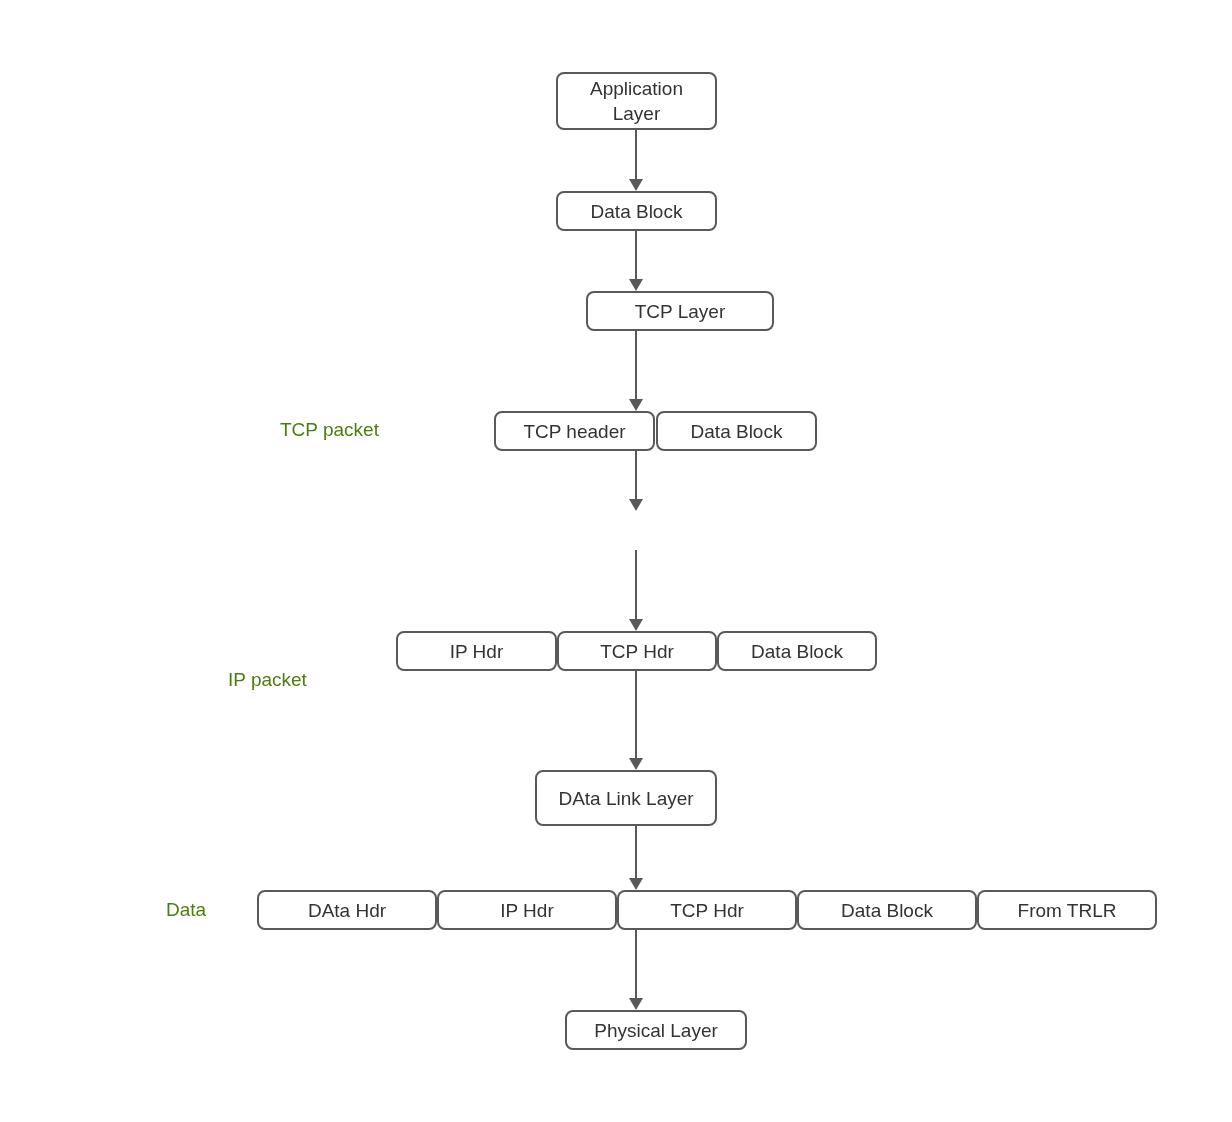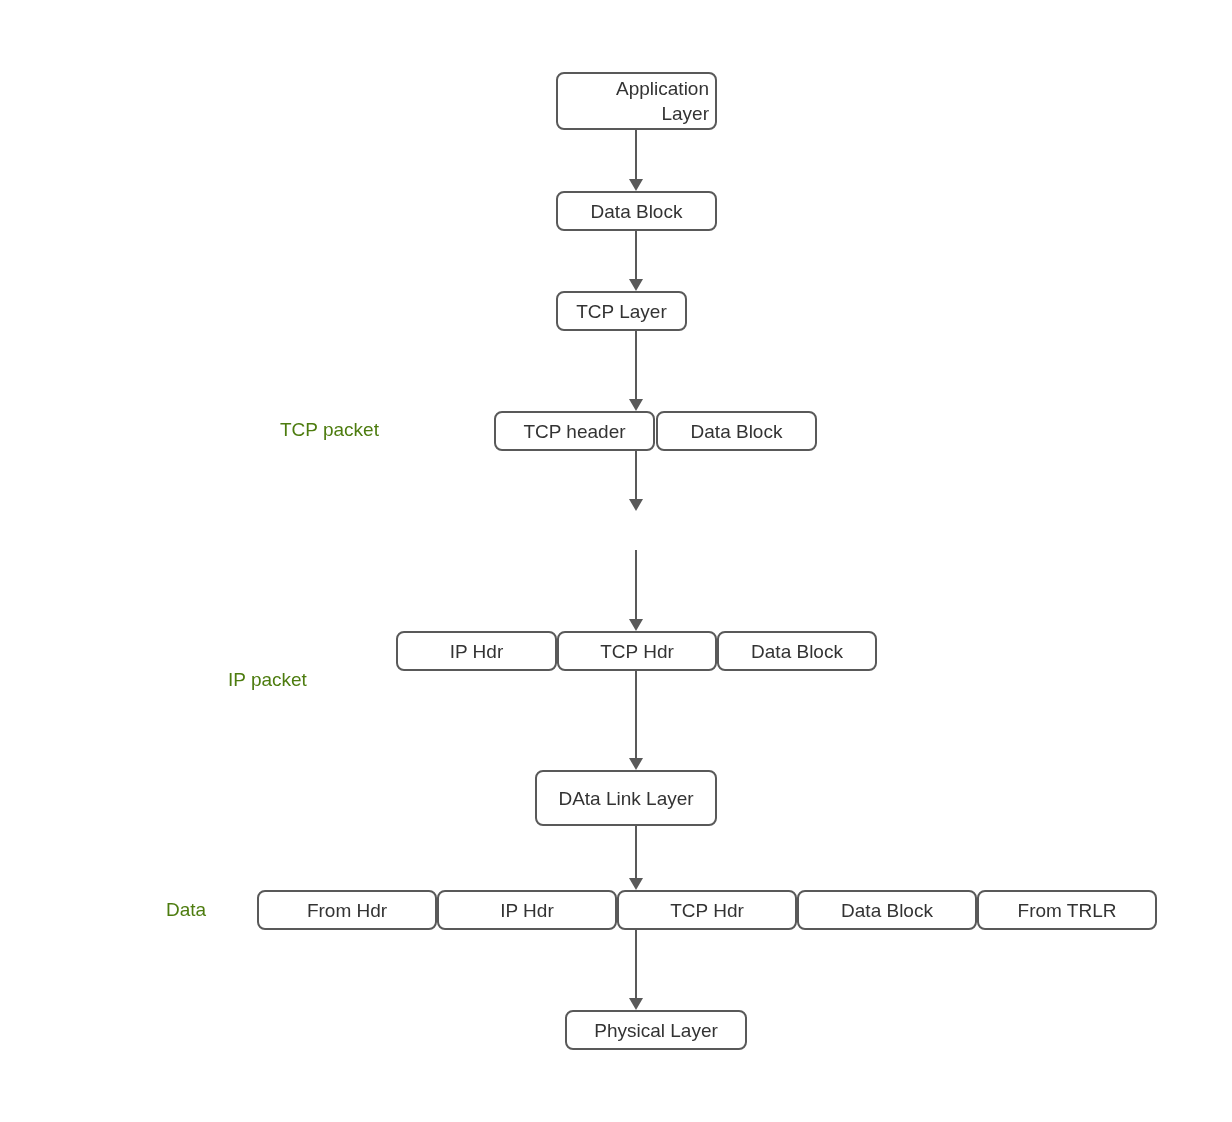--- a/index.html
+++ b/index.html
@@ -20,21 +20,21 @@
     box-sizing: border-box;
     background: #ffffff;
     border: 2px solid #595959;
     border-radius: 8px;
     color: #333333;
     font-size: 19px;
     line-height: 25px;
     display: flex;
     align-items: center;
     justify-content: center;
-    text-align: right;
+    text-align: center;
     padding: 0 6px;
     z-index: 2;
   }
   .row-label {
     position: absolute;
     color: #4d7c0f;
     font-size: 19px;
     line-height: 26px;
     white-space: nowrap;
     z-index: 2;
@@ -98,36 +98,36 @@
   </div>
   <div class="arrow" style="left:629px; top:929px; height:81px">
     <span class="shaft"></span>
     <span class="head"></span>
   </div>
 
   <div class="node" style="left:556px; top:72px; width:161px; height:58px">Application Layer</div>
 
   <div class="node" style="left:556px; top:191px; width:161px; height:40px">Data Block</div>
 
-  <div class="node" style="left:556px; top:291px; width:131px; height:40px">TCP Layer</div>
+  <div class="node" style="left:586px; top:291px; width:188px; height:40px">TCP Layer</div>
 
   <div class="row-label" style="left:280px; top:417px">TCP packet</div>
   <div class="node" style="left:494px; top:411px; width:161px; height:40px">TCP header</div>
   <div class="node" style="left:656px; top:411px; width:161px; height:40px">Data Block</div>
 
 
   <div class="row-label" style="left:228px; top:667px">IP packet</div>
   <div class="node" style="left:396px; top:631px; width:161px; height:40px">IP Hdr</div>
   <div class="node" style="left:557px; top:631px; width:160px; height:40px">TCP Hdr</div>
   <div class="node" style="left:717px; top:631px; width:160px; height:40px">Data Block</div>
 
   <div class="node" style="left:535px; top:770px; width:182px; height:56px">DAta Link Layer</div>
 
   <div class="row-label" style="left:166px; top:897px">Data</div>
-  <div class="node" style="left:257px; top:890px; width:180px; height:40px">From Hdr</div>
+  <div class="node" style="left:257px; top:890px; width:180px; height:40px">DAta Hdr</div>
   <div class="node" style="left:437px; top:890px; width:180px; height:40px">IP Hdr</div>
   <div class="node" style="left:617px; top:890px; width:180px; height:40px">TCP Hdr</div>
   <div class="node" style="left:797px; top:890px; width:180px; height:40px">Data Block</div>
   <div class="node" style="left:565px; top:1010px; width:182px; height:40px">Physical Layer</div>
 
   <div class="node" style="left:977px; top:890px; width:180px; height:40px">From TRLR</div>
 
 </div>
 
 </body></html>

